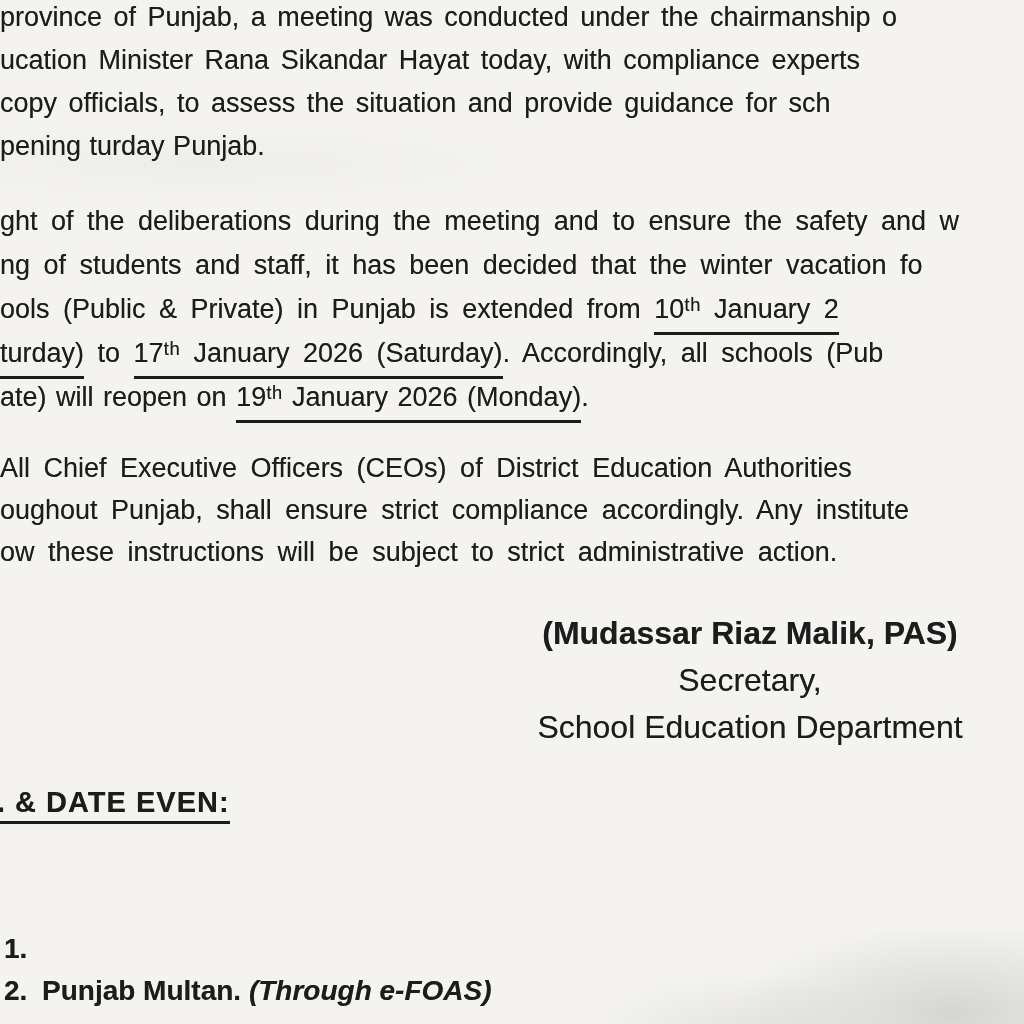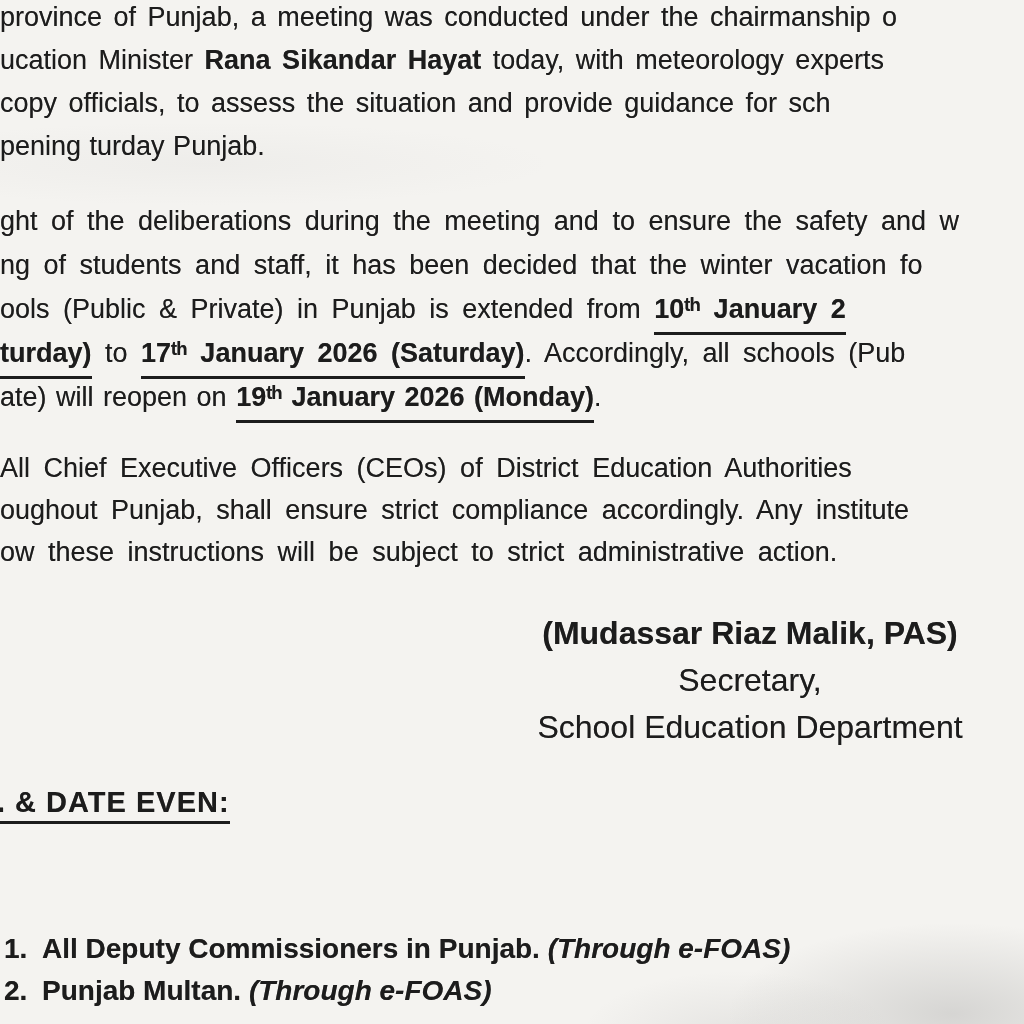--- a/index.html
+++ b/index.html
@@ -14,21 +14,21 @@
     font-family:"Liberation Sans","DejaVu Sans",sans-serif;
   }
   .doc{position:absolute;inset:0;filter:blur(0.3px);text-shadow:0 0 0.6px rgba(15,15,15,.55);}
   .para{position:absolute;left:0;right:-120px;}
   .para .line{white-space:nowrap;}
   .p1{top:-4px;font-size:27px;line-height:43px;word-spacing:4px;}
   .p1 .line:nth-child(4){word-spacing:1px;}
   .p2{top:199px;font-size:27px;line-height:44px;word-spacing:6px;}
   .p2 .line:nth-child(5){word-spacing:2px;}
   .p3{top:447px;font-size:27px;line-height:42px;word-spacing:6px;}
-  .b{font-weight:bold;}
+  .b{font-weight:normal;}
   .i{font-style:italic;}
   .u{border-bottom:3px solid currentColor;padding-bottom:8px;}
   .sig{position:absolute;top:610px;left:465px;width:570px;text-align:center;font-size:32px;line-height:47px;}
   .sig-name{font-weight:bold;}
   .refline{position:absolute;top:786px;left:-3px;font-size:29px;font-weight:bold;letter-spacing:1px;}
   .copyhead{position:absolute;top:858px;left:57px;font-size:29px;font-weight:bold;letter-spacing:.3px;word-spacing:2px;}
   .ul{display:inline-block;border-bottom:3.5px solid currentColor;padding-bottom:2px;}
   .cclist{position:absolute;top:928px;left:4px;right:-120px;font-size:28px;font-weight:bold;line-height:42px;}
   .ccitem{display:flex;align-items:flex-start;}
   .num{flex:none;width:38px;}
@@ -36,21 +36,21 @@
   .itext .line{white-space:nowrap;}
 </style>
 </head>
 <body>
 
 <div class="page">
   <div class="doc">
 
     <div class="para p1">
         <div class="line"><span>province of Punjab, a meeting was conducted under the chairmanship o</span></div>
-        <div class="line"><span>ucation Minister </span><span class="b">Rana Sikandar Hayat</span><span> today, with meteorology experts</span></div>
+        <div class="line"><span>ucation Minister </span><span class="b">Rana Sikandar Hayat</span><span> today, with compliance experts</span></div>
         <div class="line"><span>copy officials, to assess the situation and provide guidance for sch</span></div>
         <div class="line"><span>pening turday Punjab.</span></div>
       </div>
 
     <div class="para p2">
         <div class="line"><span>ght of the deliberations during the meeting and to ensure the safety and w</span></div>
         <div class="line"><span>ng of students and staff, it has been decided that the winter vacation fo</span></div>
         <div class="line"><span>ools (Public &amp; Private) in Punjab is extended from </span><span class="b u">10ᵗʰ January 2</span></div>
         <div class="line"><span class="b u">turday)</span><span> to </span><span class="b u">17ᵗʰ January 2026 (Saturday)</span><span>. Accordingly, all schools (Pub</span></div>
         <div class="line"><span>ate) will reopen on </span><span class="b u">19ᵗʰ January 2026 (Monday)</span><span>.</span></div>
@@ -69,23 +69,20 @@
     </div>
 
     <div class="refline">
       <span class="ul">. &amp; DATE EVEN:</span>
     </div>
 
 
     <div class="cclist">
       <div class="ccitem">
         <span class="num">1.</span>
-        <div class="itext">
-            <div class="line"><span>All Deputy Commissioners in Punjab. </span><span class="i">(Through e-FOAS)</span></div>
-          </div>
       </div>
       <div class="ccitem">
         <span class="num">2.</span>
         <div class="itext">
             <div class="line"><span>Punjab Multan. </span><span class="i">(Through e-FOAS)</span></div>
           </div>
       </div>
     </div>
 
   </div>

